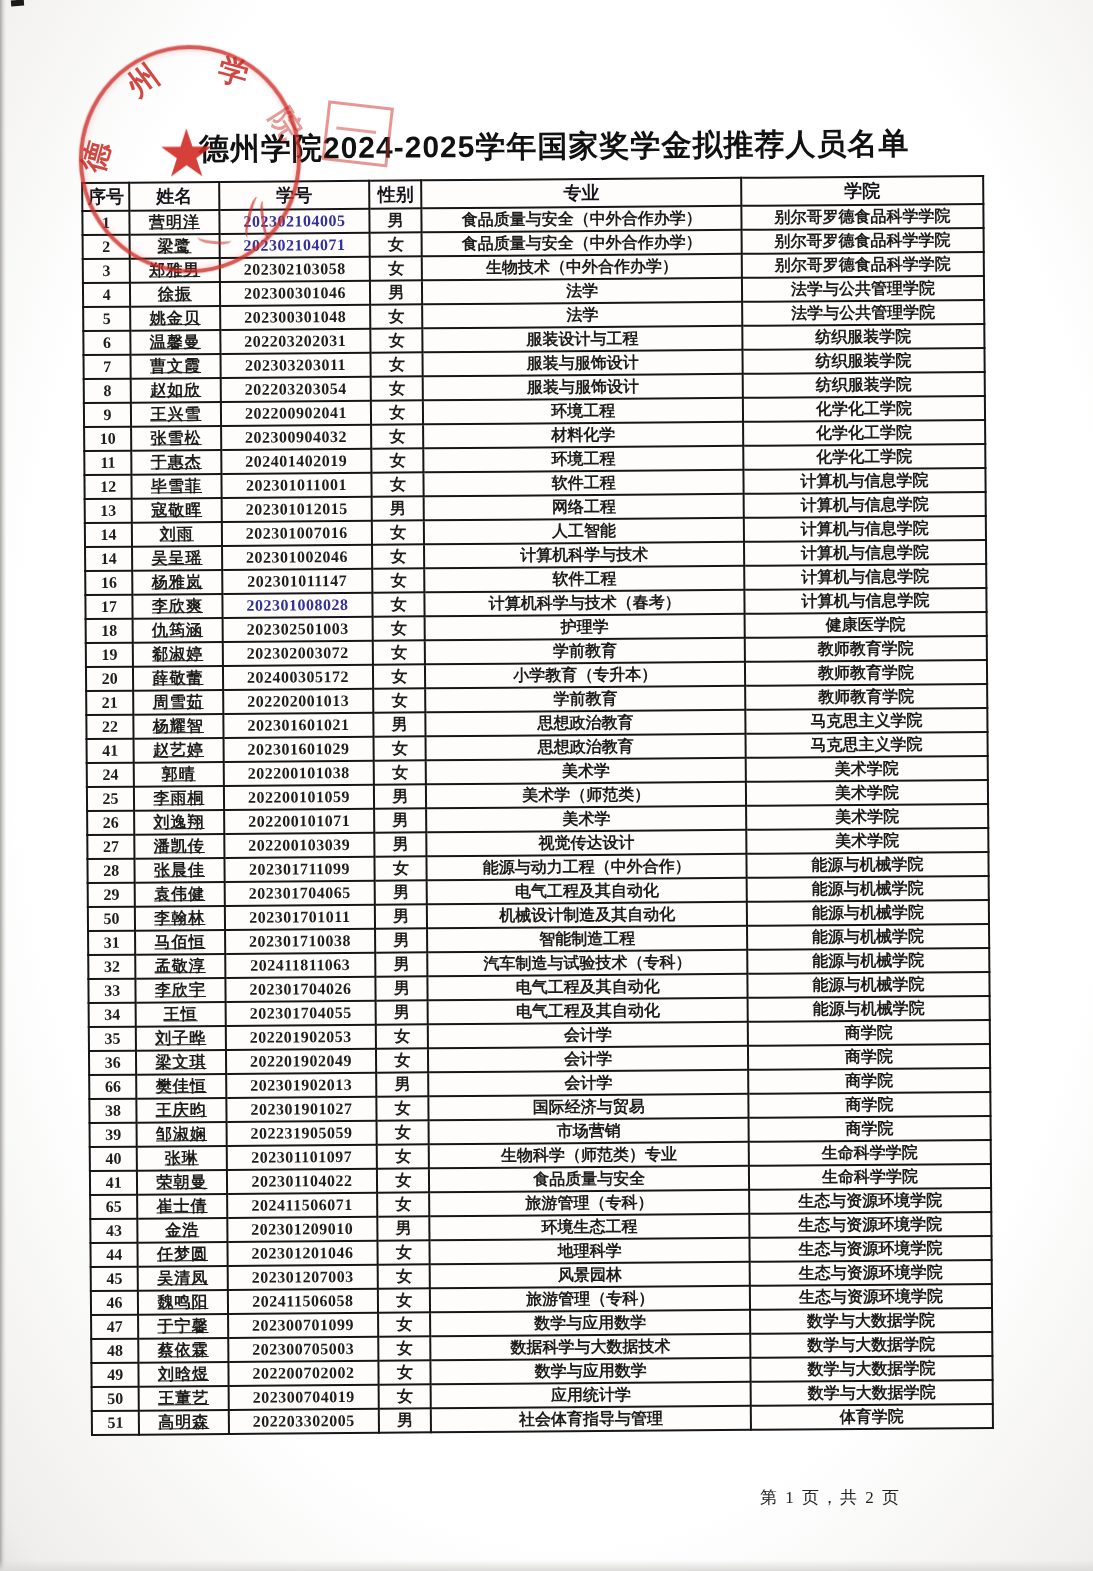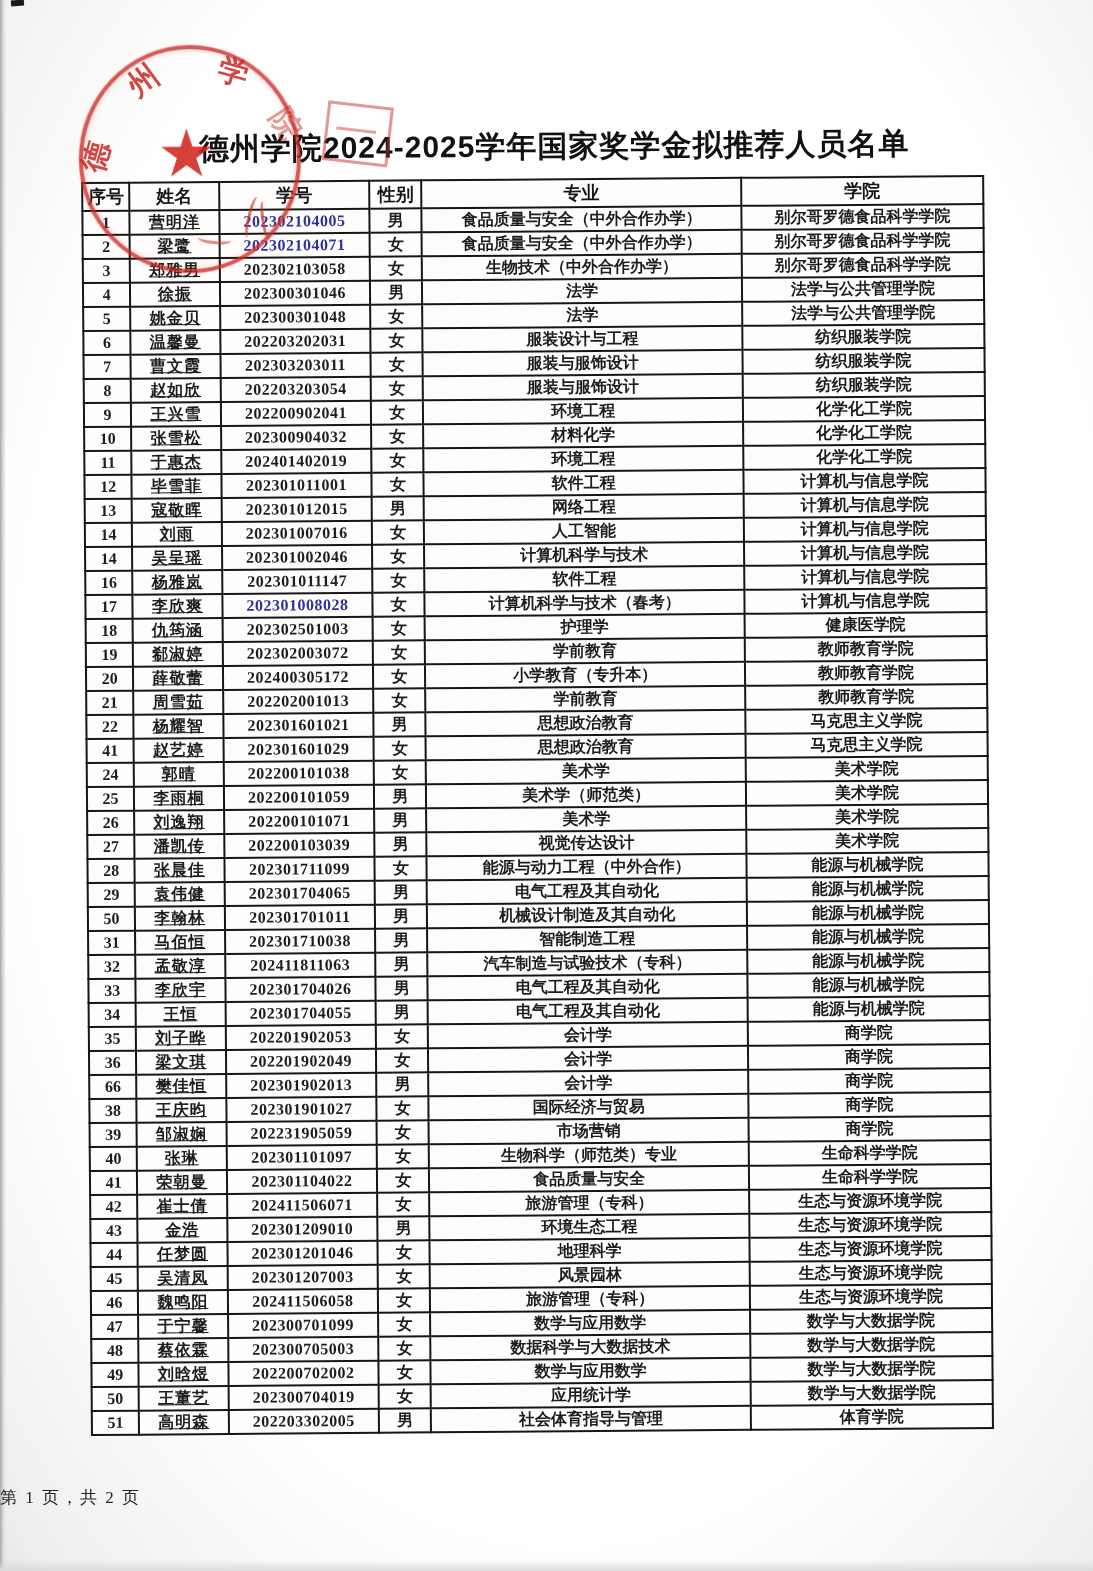--- a/index.html
+++ b/index.html
@@ -35,21 +35,21 @@
   }
   table.roster td{height:22px;font-size:16px;font-weight:600;color:#1d1d1d;}
   td.c-no{font-size:16px;font-weight:600;font-family:"Liberation Serif",serif;}
   td.c-name{font-size:17px;letter-spacing:1px;text-decoration:underline;}
   td.c-id{font-size:16.5px;letter-spacing:0.5px;color:#1f1f2e;font-family:"Liberation Serif",serif;}
   td.c-id.id-blue{color:#31319c;}
   td.c-gender{font-size:16px;}
   td.c-major{font-size:16px;}
   td.c-college{font-size:16px;}
   .page-footer{
-    position:absolute;left:0;top:1486px;width:901px;text-align:left;
+    position:absolute;left:0;top:1486px;width:901px;text-align:right;
     font-size:17px;letter-spacing:2px;color:#222;
   }
   
   .stamp{position:absolute;left:84px;top:46px;width:214px;height:220px;pointer-events:none;}
   .stamp .ring{
     position:absolute;left:0;top:0;width:100%;height:100%;
     border:4.5px solid rgba(204,44,38,0.78);border-radius:50%;
     box-shadow:0 0 0 1px rgba(204,44,38,0.15), inset 0 0 6px rgba(204,44,38,0.25);
     filter:blur(0.3px);
   }
@@ -442,21 +442,21 @@
         </tr>
         <tr>
           <td class="c-no">41</td>
           <td class="c-name">荣朝曼</td>
           <td class="c-id">202301104022</td>
           <td class="c-gender">女</td>
           <td class="c-major">食品质量与安全</td>
           <td class="c-college">生命科学学院</td>
         </tr>
         <tr>
-          <td class="c-no">42</td>
+          <td class="c-no">65</td>
           <td class="c-name">崔士倩</td>
           <td class="c-id">202411506071</td>
           <td class="c-gender">女</td>
           <td class="c-major">旅游管理（专科）</td>
           <td class="c-college">生态与资源环境学院</td>
         </tr>
         <tr>
           <td class="c-no">43</td>
           <td class="c-name">金浩</td>
           <td class="c-id">202301209010</td>

